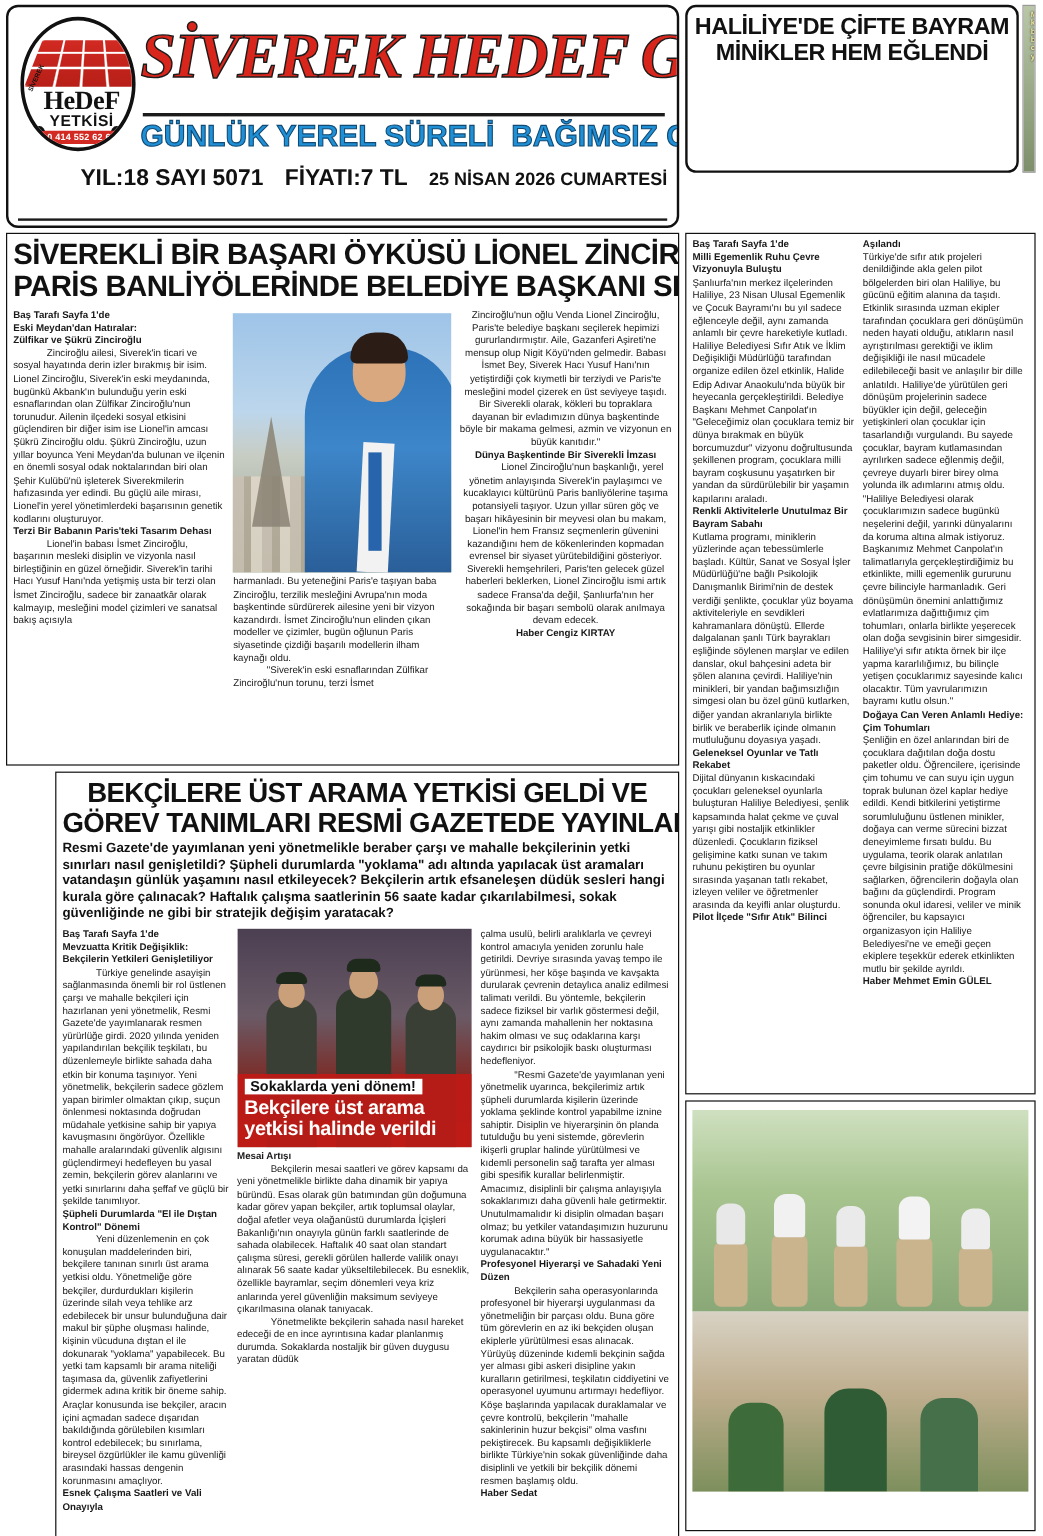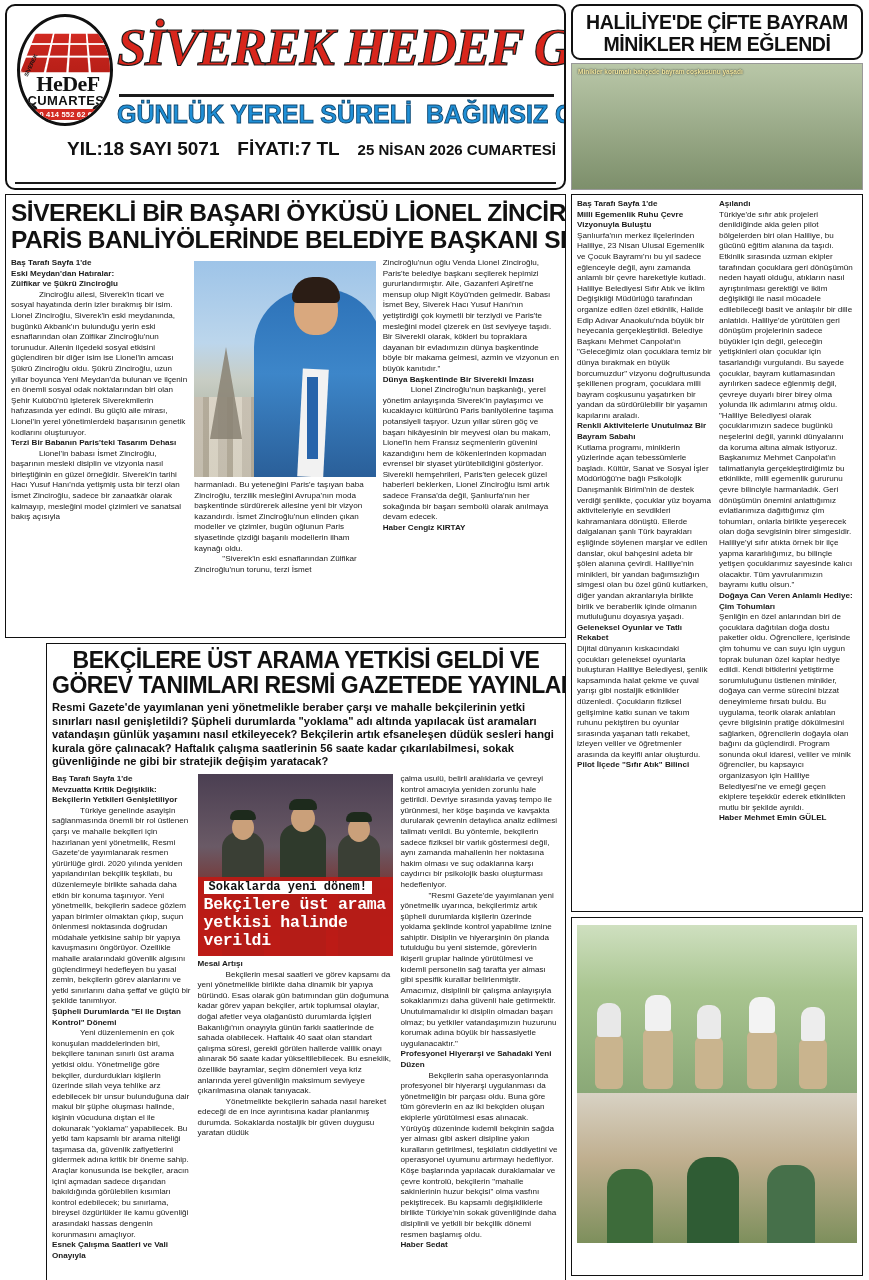--- a/index.html
+++ b/index.html
@@ -121,22 +121,22 @@
   }
   .mast-meta .m1 { font-size: 19px; }
   .mast-meta .m2 { font-size: 19px; }
   .mast-meta .m3 { font-size: 15px; }
   .mast-bottomline {
     position:absolute; left: 8px; right: 8px; bottom: 4px; height: 2px; background:#1b1b1b;
   }
 
   
   .topright {
-    width: 292px; height: 186px;
-    display: flex; flex-direction: column; gap: 3px;
+    width: 292px; height: 140px;
+    display: flex; flex-direction: row; gap: 3px;
   }
   .tr-head {
     border: 2px solid #111; border-radius: 9px;
     padding: 5px 6px 3px 6px;
     background: #fff;
   }
   .tr-head div {
     font-size: 19.5px; font-weight: bold; line-height: 22px;
     color: #111; text-align: center;
     letter-spacing: -0.4px; white-space: nowrap;
@@ -168,21 +168,21 @@
   }
   .art1-cols {
     display: flex; gap: 7px; margin-top: 5px; height: 380px;
   }
   .c { font-size: 8.1px; line-height: 10.6px; color: #1a1a1a; text-align: left; }
   .c p { margin-bottom: 0; }
   .c .ind { text-indent: 28px; }
   .kicker { font-weight: bold; }
   .art1-c1 { width: 177px; }
   .art1-c2 { width: 182px; }
-  .art1-c3 { width: 178px; }
+  .art1-c3 { width: 178px; text-align: center; }
 
   .photo-paris {
     width: 100%; height: 216px; margin: 3px 0 3px 0;
     position: relative; overflow: hidden;
     background: linear-gradient(#9ec4e8 0%, #bcd6ec 38%, #c8cdc4 55%, #8f9c86 100%);
     border: 0;
   }
   .eiffel {
     position: absolute; left: 16px; bottom: 38px;
     width: 0; height: 0;
@@ -241,21 +241,20 @@
   }
   .art2-cols { display: flex; gap: 7px; margin-top: 5px; height: 528px; }
   .art2-c1 { width: 152px; }
   .art2-c2 { width: 215px; }
   .art2-c3 { width: 175px; }
 
   .photo-bekci {
     width: 100%; height: 182px; margin-bottom: 3px;
     position: relative; overflow: hidden;
     background: linear-gradient(#4b3f52 0%, #6a5a66 40%, #7c2a24 70%, #a33028 100%);
-    font-family: Liberation Mono, monospace;
   }
   .bk-fig { position:absolute; bottom:0; background:#3a3f35; border-radius: 16px 16px 0 0; }
   .bk1 { left: 24px; width: 42px; height: 124px; }
   .bk2 { left: 82px; width: 46px; height: 132px; background:#2f3a2c; }
   .bk3 { left: 140px; width: 42px; height: 122px; }
   .bk-head { position:absolute; border-radius:50%; background:#caa07a; }
   .bk-cap { position:absolute; background:#1d2a1c; border-radius:8px 8px 2px 2px; }
   .cap-box {
     position: absolute; left: 0; right: 0; bottom: 0;
     background: rgba(190,26,22,0.93); padding: 4px 6px 6px 6px;
@@ -310,21 +309,21 @@
         <div class="logo-ellipse">
           <div class="logo-roof">
             <div class="logo-roof-v" style="left:20px"></div>
             <div class="logo-roof-v" style="left:39px"></div>
             <div class="logo-roof-v" style="left:58px"></div>
           </div>
           <div class="logo-side">SİVEREK</div>
           <div class="logo-blackL"></div>
           <div class="logo-blackR"></div>
           <div class="logo-hedef">HeDeF</div>
-          <div class="logo-gaz">CUMARTESİ</div>
+          <div class="logo-gaz">YETKİSİ</div>
           <div class="logo-phone">0 414 552 62 62</div>
         </div>
       </div>
 
       <div class="mast-title">SİVEREK HEDEF GAZETESİ</div>
       <div class="mast-rule"></div>
       <div class="mast-sub">
         <span>GÜNLÜK YEREL SÜRELİ</span><span class="gap"></span><span>BAĞIMSIZ GAZETE</span>
       </div>
       <div class="mast-meta">

